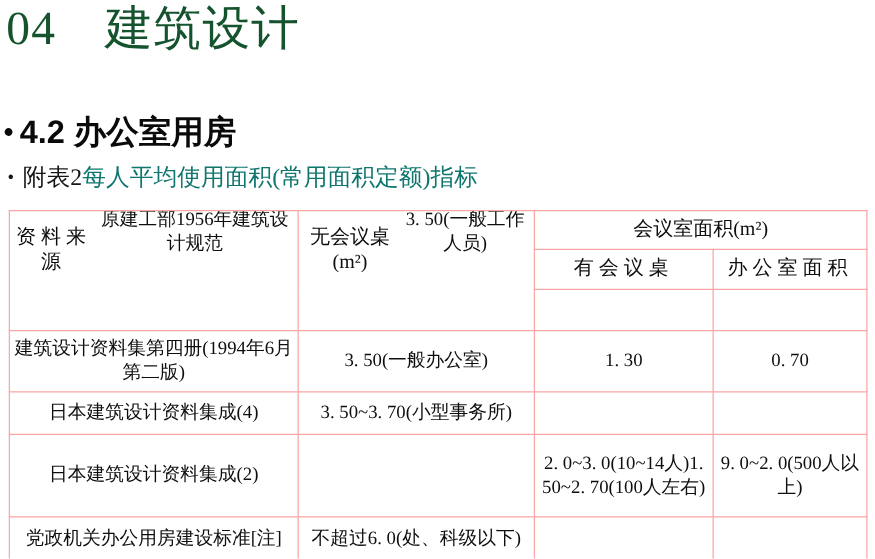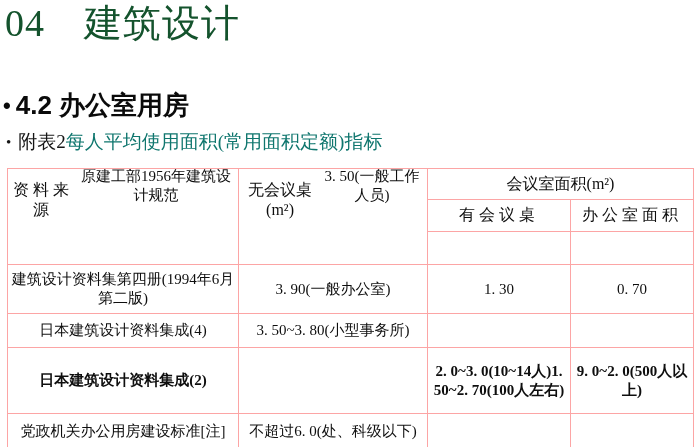--- a/index.html
+++ b/index.html
@@ -27,21 +27,21 @@
   table.main td{
     border:1px solid #fca5a5;text-align:center;vertical-align:middle;
     padding:0 2px;line-height:1.25;overflow:hidden;
   }
   .hdr{font-size:16px;}
   .sp{letter-spacing:4px;}
   .span-cell{display:flex;height:95px;}
   .span-top{height:62px;display:flex;align-items:center;justify-content:center;}
   .span-bot{height:33px;display:flex;align-items:center;justify-content:center;}
   tr.r-h1{height:31px;} tr.r-h2{height:31px;} tr.r-d1{height:33px;}
-  tr.r-d2{height:49px;} tr.r-d3{height:34px;} tr.r-d4{height:66px;font-weight:bold;} tr.r-d5{height:36px;}
+  tr.r-d2{height:49px;} tr.r-d3{height:34px;} tr.r-d4{height:66px;} tr.r-d5{height:36px;}
 </style>
 </head>
 <body>
 
 <div class="slide">
 
   <div class="page-title">04　建筑设计</div>
 
   <div class="bullet-line bullet1">
     <span class="dot">•</span>
@@ -80,27 +80,27 @@
       <tr class="r-h2">
         <td class="hdr sp">有会议桌</td>
         <td class="hdr sp">办公室面积</td>
       </tr>
       <tr class="r-d1">
         <td></td>
         <td></td>
       </tr>
       <tr class="r-d2">
         <td>建筑设计资料集第四册(1994年6月第二版)</td>
-        <td>3. 90(一般办公室)</td>
+        <td>3. 50(一般办公室)</td>
         <td>1. 30</td>
         <td>0. 70</td>
       </tr>
       <tr class="r-d3">
         <td>日本建筑设计资料集成(4)</td>
-        <td style="padding:0">3. 50~3. 80(小型事务所)</td>
+        <td style="padding:0">3. 50~3. 70(小型事务所)</td>
         <td></td>
         <td></td>
       </tr>
       <tr class="r-d4">
         <td>日本建筑设计资料集成(2)</td>
         <td></td>
         <td>2. 0~3. 0(10~14人)1. 50~2. 70(100人左右)</td>
         <td>9. 0~2. 0(500人以上)</td>
       </tr>
       <tr class="r-d5">

